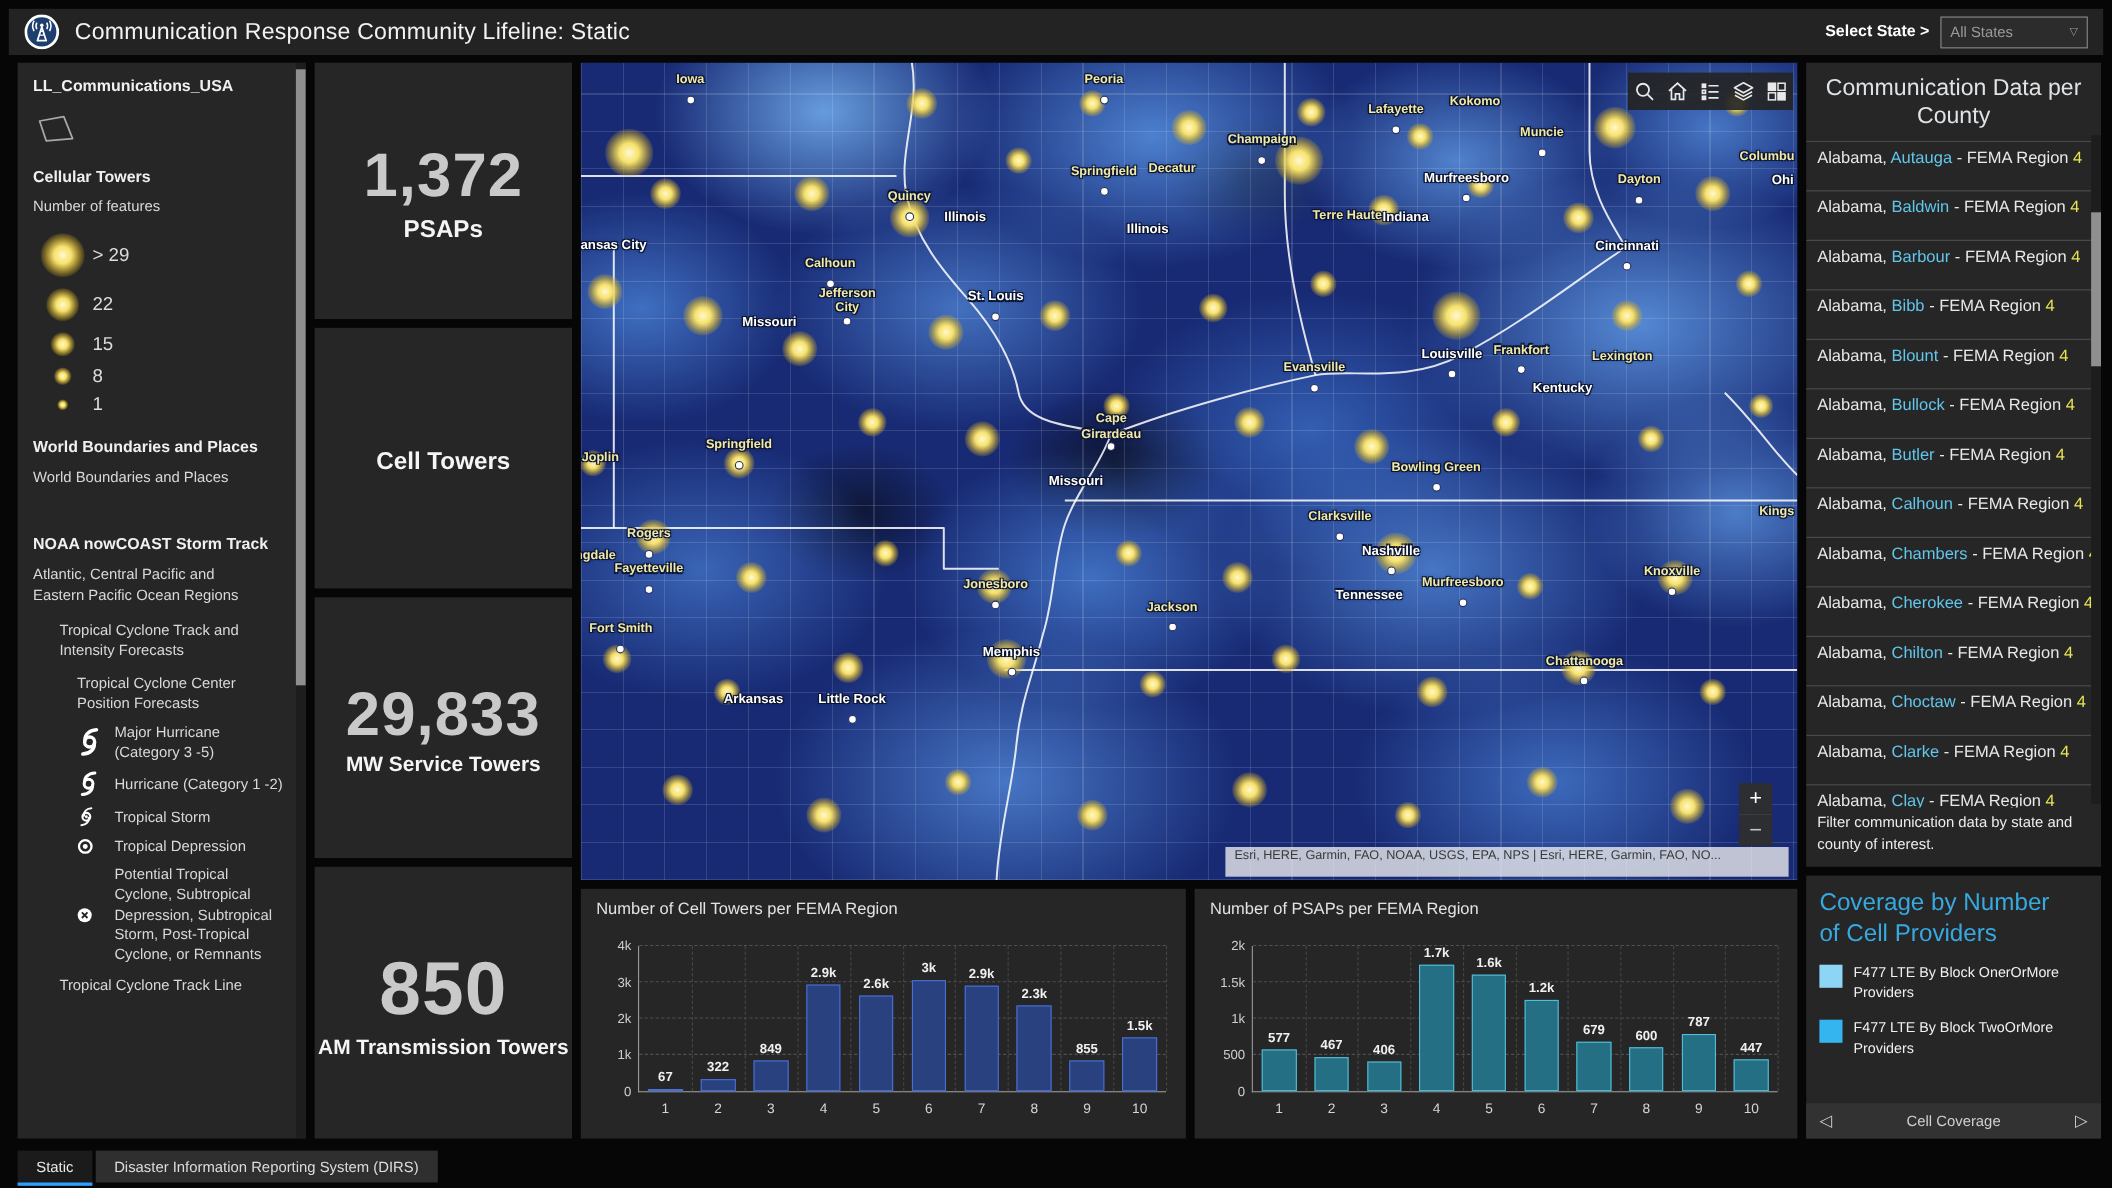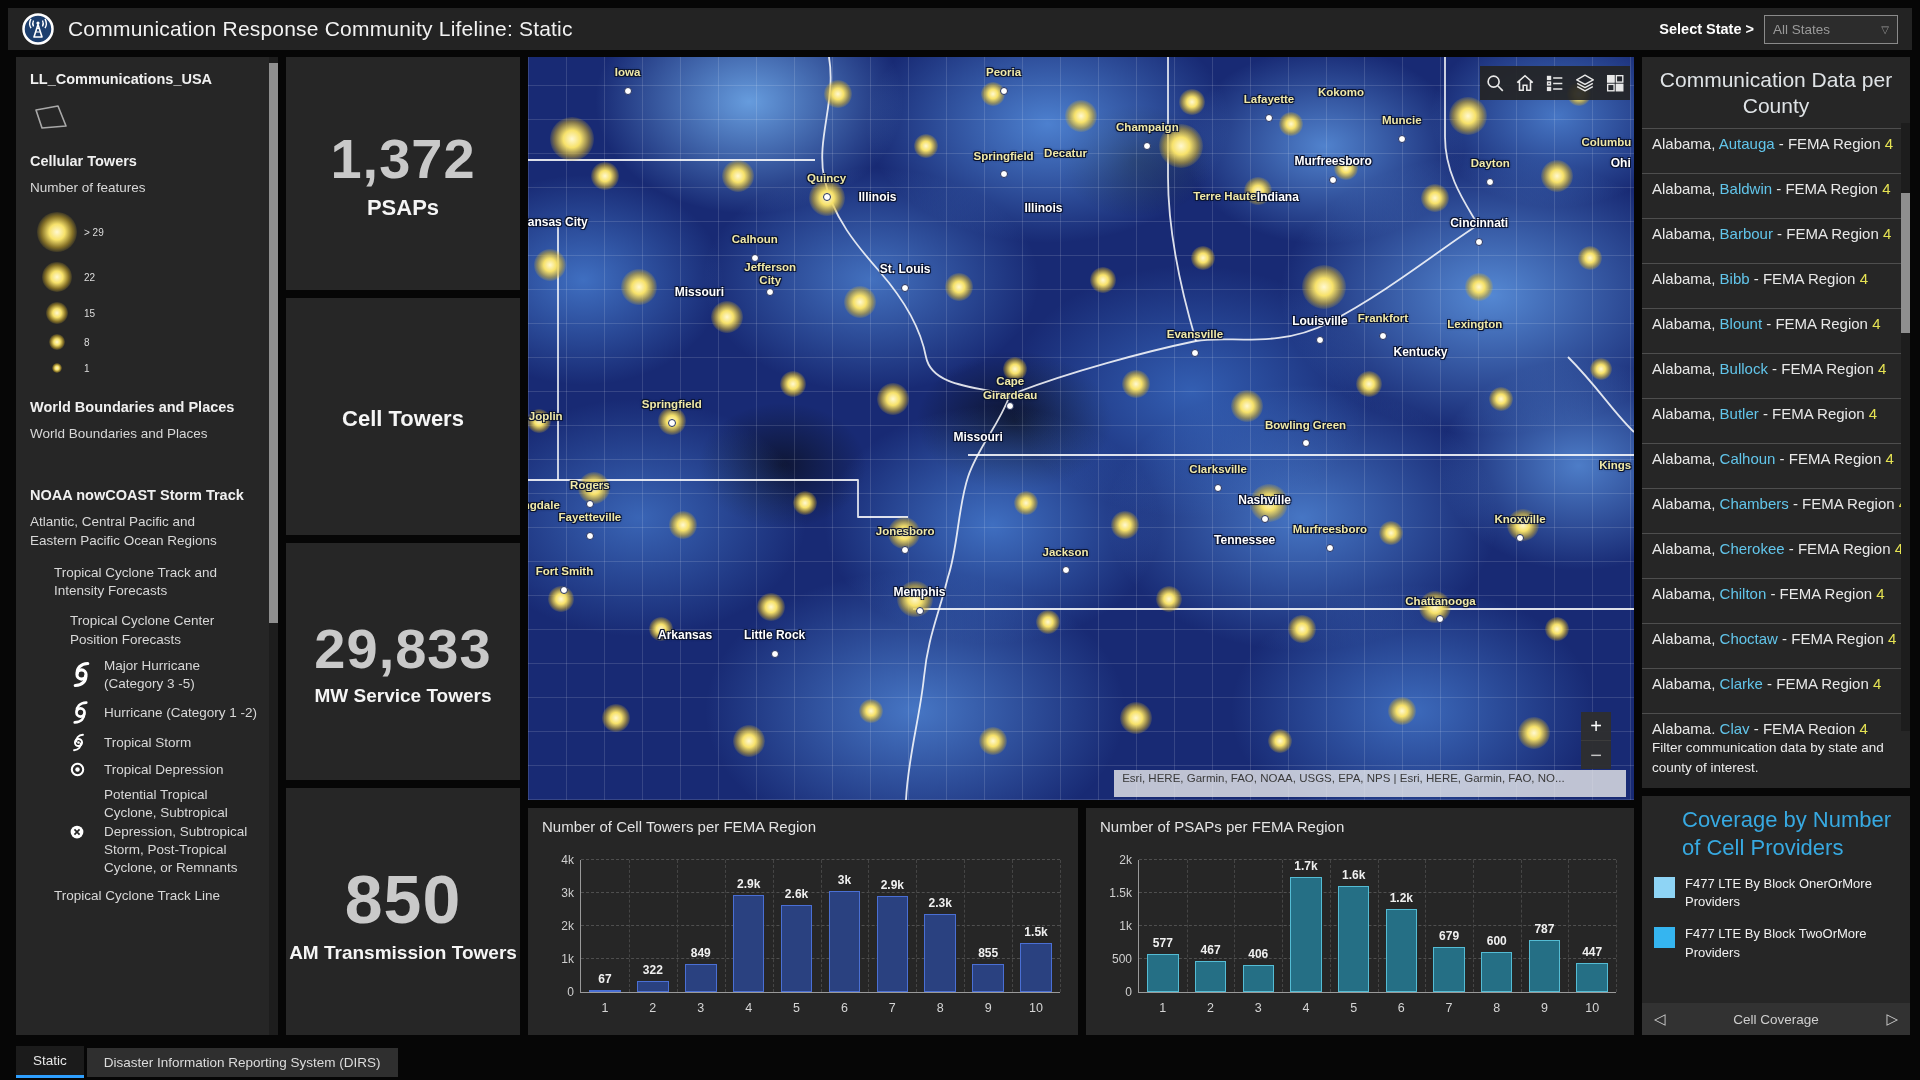--- a/index.html
+++ b/index.html
@@ -21,21 +21,21 @@
   
   #sidebar{left:16px;top:57px;width:262px;height:978px;padding:14px 16px 10px 14px;box-sizing:border-box;overflow:hidden;}
   #sidebar .sb-track{position:absolute;right:0;top:0;width:9px;height:100%;background:#1d1d1d;}
   #sidebar .sb-thumb{position:absolute;right:0;top:6px;width:9px;height:560px;background:#8f8f8f;}
   .lg-title{font-size:14.5px;font-weight:bold;color:#f0f0f0;margin-bottom:10px;}
   .lg-sub{font-size:13.5px;color:#d8d8d8;line-height:1.35;}
   #poly-icon{margin:16px 0 22px 2px;display:block;}
   .grad-row{display:flex;align-items:center;}
   .grad-ic{width:54px;display:flex;align-items:center;justify-content:center;flex-shrink:0;}
   .glow{border-radius:50%;background:radial-gradient(circle,#fff8d0 0%,#f7e26b 28%,rgba(213,176,41,.55) 55%,rgba(200,160,20,0) 75%);}
-  .grad-label{font-size:10px;color:#dcdcdc;}
+  .grad-label{font-size:17px;color:#dcdcdc;}
   .storm-row{display:flex;margin:7px 0 7px 38px;align-items:center;}
   .storm-ic{width:36px;flex-shrink:0;display:flex;justify-content:flex-start;}
   .storm-label{font-size:13.5px;color:#d8d8d8;line-height:1.35;}
   .ind1{margin-left:24px;}
   .ind2{margin-left:40px;}
 
   
   .stat-card{width:234px;display:flex;flex-direction:column;align-items:center;justify-content:center;}
   #card-psaps{left:286px;top:57px;height:233px;}
   #card-cell{left:286px;top:298px;height:237px;}
@@ -106,31 +106,31 @@
   #county-panel{left:1642px;top:57px;width:268px;height:731px;display:flex;flex-direction:column;}
   #county-title{font-size:21px;color:#dfe3e6;text-align:center;line-height:1.25;padding:10px 6px 8px 6px;}
   #county-list{flex:1;overflow:hidden;position:relative;}
   .county-row{height:45px;box-sizing:border-box;border-top:1px solid #4e4e4e;padding:6px 0 0 10px;font-size:15px;cursor:pointer;}
   #county-note{font-size:13.5px;color:#ececec;padding:4px 10px 10px 10px;line-height:1.5;}
   #county-panel .sb-track{position:absolute;right:0;top:66px;width:9px;height:608px;background:#1d1d1d;}
   #county-panel .sb-thumb{position:absolute;right:0;top:70px;width:9px;height:140px;background:#8f8f8f;}
 
   
   #coverage-panel{left:1642px;top:796px;width:268px;height:239px;display:flex;flex-direction:column;}
-  #coverage-title{font-size:22px;line-height:1.25;padding:10px 0 4px 12px;font-weight:500;margin-left:28px;}
+  #coverage-title{font-size:22px;line-height:1.25;padding:10px 28px 4px 12px;font-weight:500;}
   #coverage-legend{flex:1;padding:10px 10px 0 10px;}
   .cov-item{display:flex;margin-bottom:14px;}
   .cov-swatch{width:21px;height:21px;flex-shrink:0;margin:2px 10px 0 2px;}
   .cov-label{font-size:13px;color:#f0f0f0;line-height:1.4;}
   #coverage-nav{height:32px;background:#323232;display:flex;align-items:center;justify-content:space-between;padding:0 12px;}
   #coverage-nav .arrow{color:#cfcfcf;font-size:15px;cursor:pointer;}
   #coverage-nav .nav-label{color:#cfcfcf;font-size:13.5px;}
 
   
-  #tabbar{position:absolute;left:16px;top:1046px;display:flex;gap:3px;align-items:center;}
+  #tabbar{position:absolute;left:16px;top:1046px;display:flex;gap:3px;}
   .tab{height:29px;display:flex;align-items:center;padding:0 17px;font-size:13.5px;cursor:pointer;}
   .tab.active{background:#1b1b1b;color:#e8e8e8;border-bottom:3px solid #2e9fff;}
   .tab.inactive{background:#2f2f2f;color:#dcdcdc;}
 
   svg{display:block;}
 </style>
 </head>
 <body>
 
 <div id="app">

